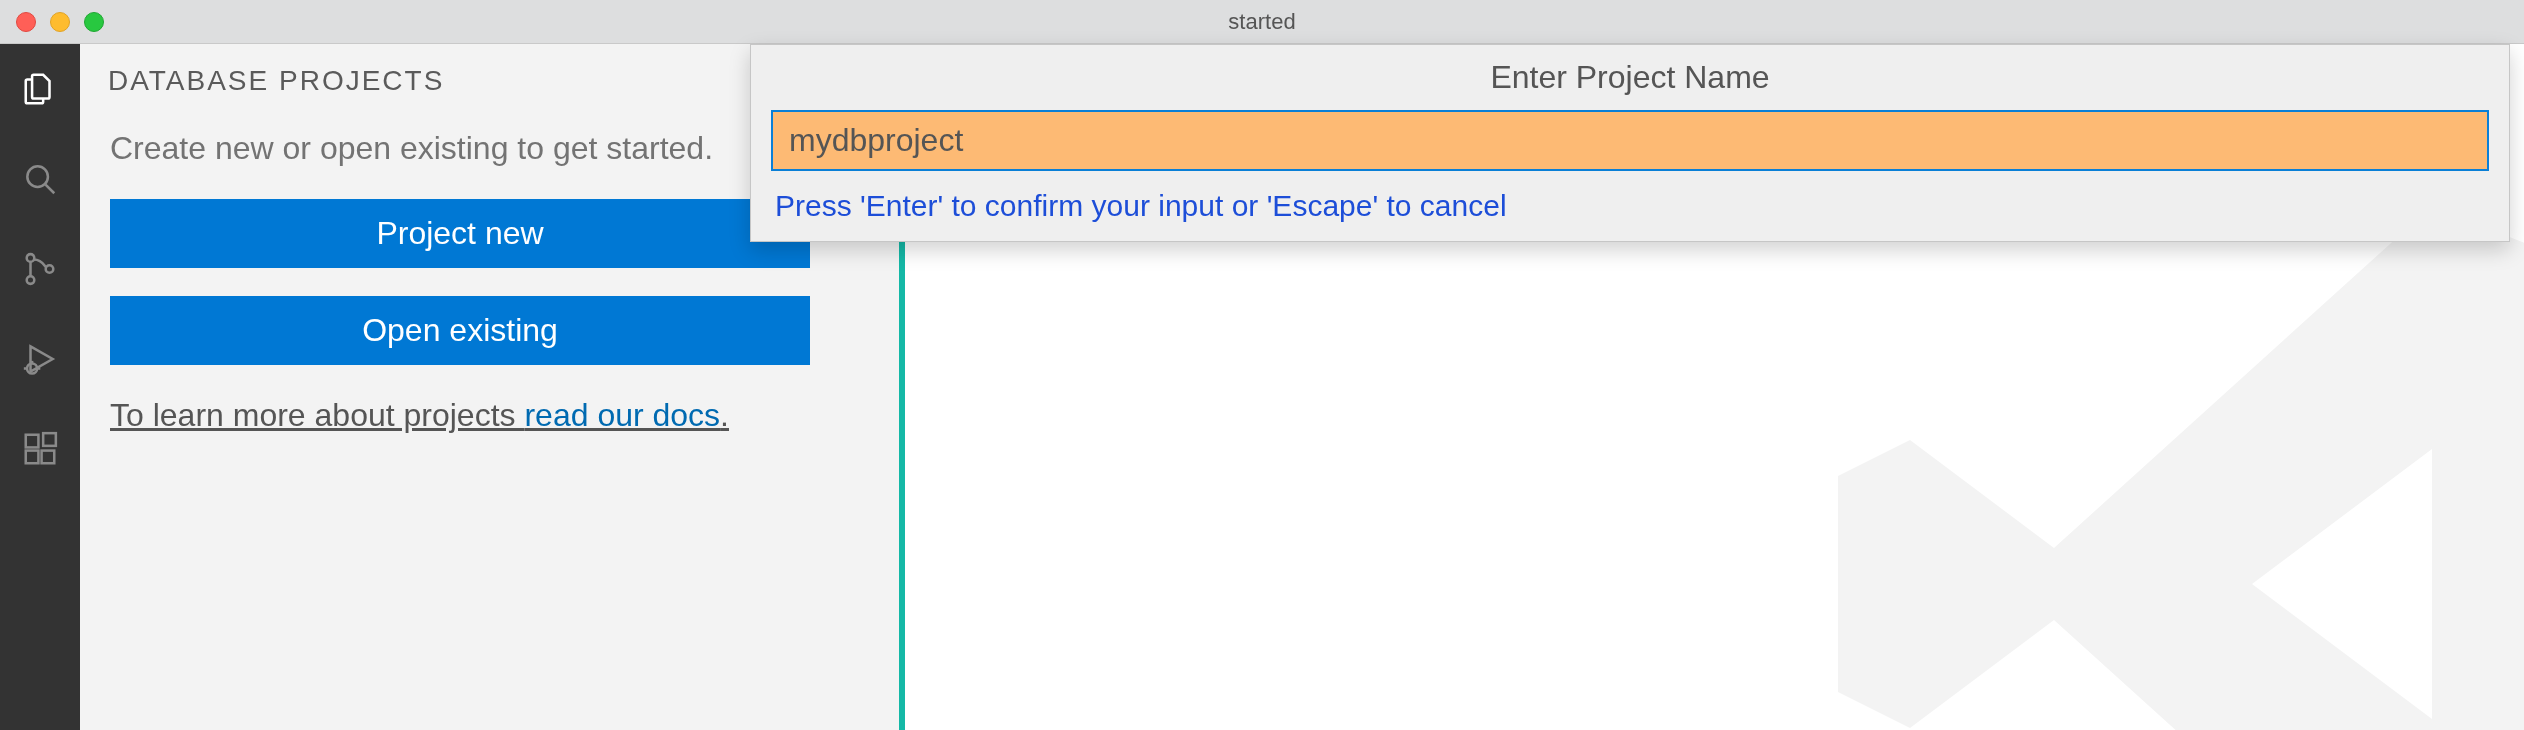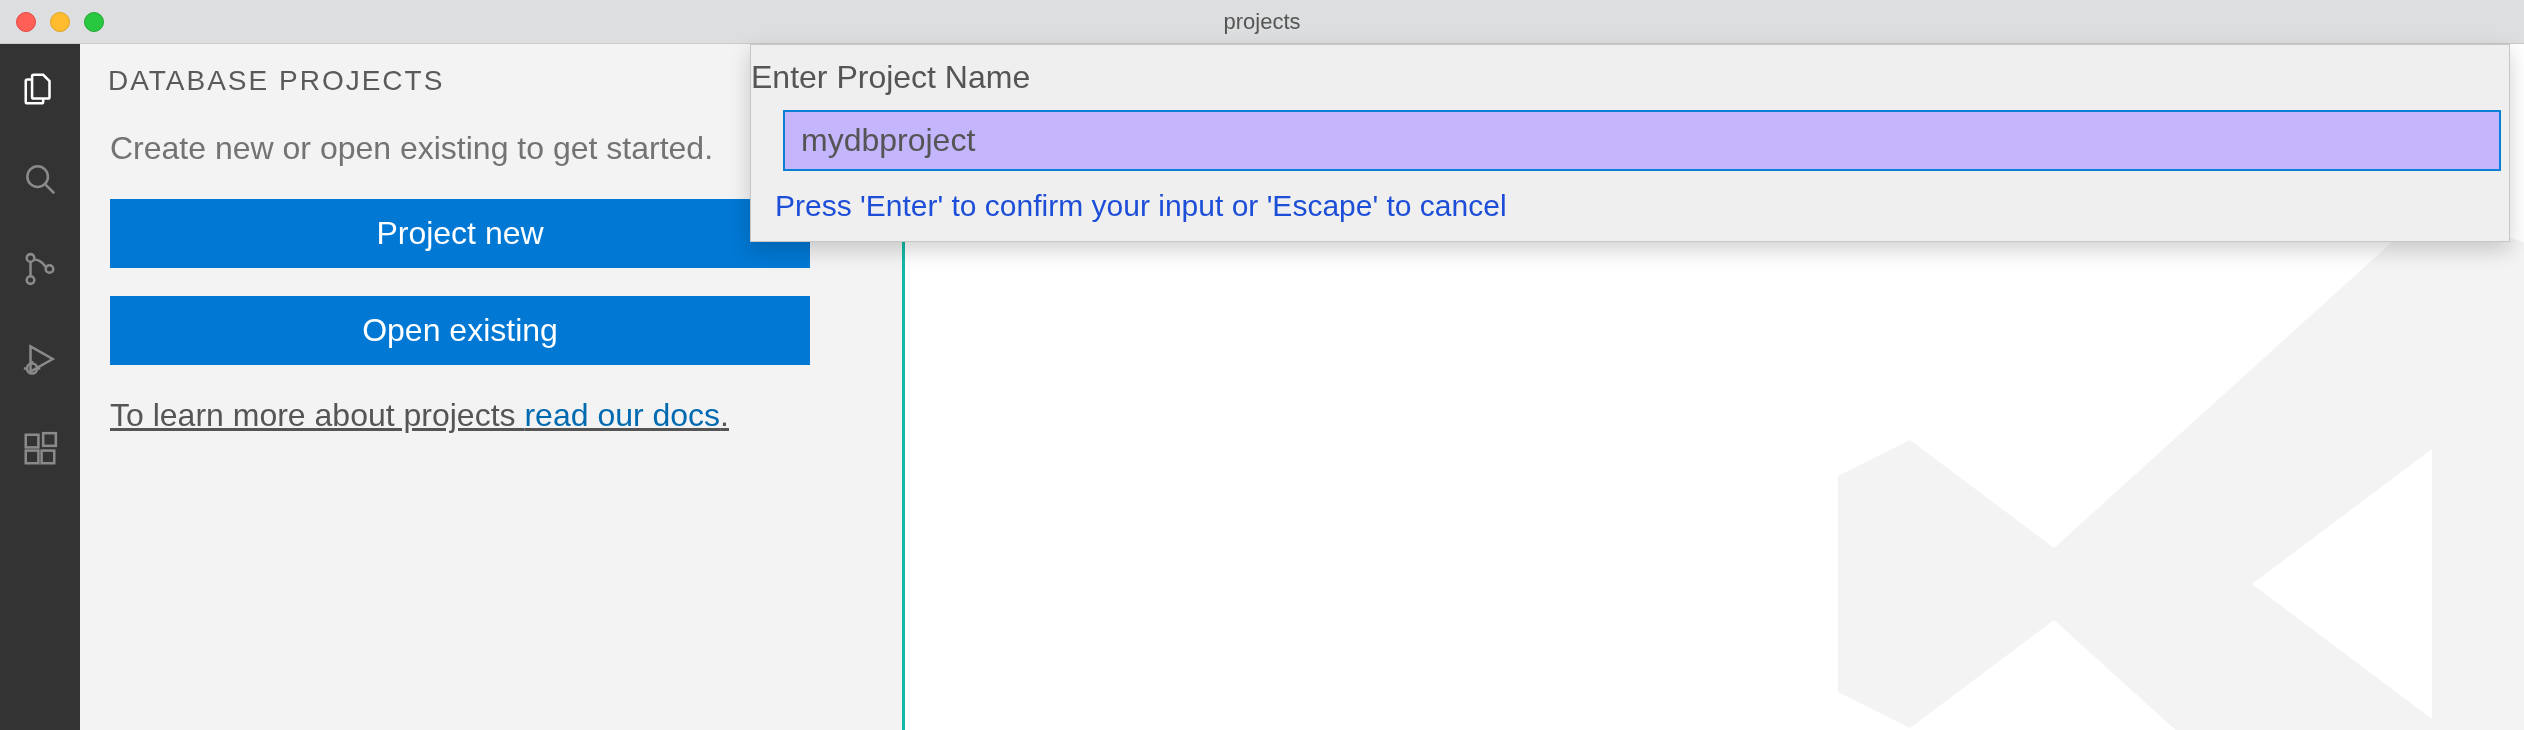--- a/index.html
+++ b/index.html
@@ -56,21 +56,21 @@
       color: #8a8a8a;
       cursor: pointer;
     }
     .activity-item.active { color: #ffffff; }
     .activity-item svg { width: 38px; height: 38px; }
 
     
     .sidebar {
       width: 825px;
       background: #f3f3f3;
-      border-right: 3px solid #14b8a6;
+      border-right: 6px solid #14b8a6;
       display: flex;
       flex-direction: column;
     }
     .sidebar-header {
       display: flex;
       align-items: center;
       padding: 20px 28px 10px 28px;
     }
     .sidebar-title {
       font-size: 28px;
@@ -141,53 +141,53 @@
       position: absolute;
       top: 44px;
       left: 750px;
       width: 1760px;
       background: #efefef;
       border: 1px solid #c6c6c6;
       box-shadow: 0 8px 20px rgba(0,0,0,0.18);
       z-index: 50;
     }
     .quick-input-title {
+      text-align: center;
       font-size: 32px;
       color: #555;
       padding: 14px 0 14px 0;
     }
     .quick-input-field-wrap {
       padding: 0 20px 10px 20px;
     }
     .quick-input-field {
       width: 100%;
       border: 2px solid #0a7fd6;
-      background: #c4b5fd;
+      background: #fdba74;
       font-size: 32px;
       color: #555;
       padding: 10px 16px;
       outline: none;
-      margin-left: 12px;
     }
     .quick-input-hint {
       font-size: 30px;
       color: #1d4ed8;
       padding: 8px 24px 18px 24px;
     }
   </style>
 </head>
 <body>
 
 <div class="titlebar">
   <div class="traffic-lights">
     <div class="traffic-light tl-close"></div>
     <div class="traffic-light tl-min"></div>
     <div class="traffic-light tl-max"></div>
   </div>
-  <div class="titlebar-title">projects</div>
+  <div class="titlebar-title">started</div>
 </div>
 
 <div class="main">
 
   <div class="activitybar">
     <div class="activity-item active">
       <svg viewBox="0 0 24 24" fill="none" stroke="currentColor" stroke-width="1.6">
         <path d="M14 3 H8 a1 1 0 0 0 -1 1 v13 a1 1 0 0 0 1 1 h9 a1 1 0 0 0 1 -1 V7 z"></path>
         <path d="M7 6 H4 a1 1 0 0 0 -1 1 v13 a1 1 0 0 0 1 1 h9 a1 1 0 0 0 1 -1 v-2"></path>
       </svg>

